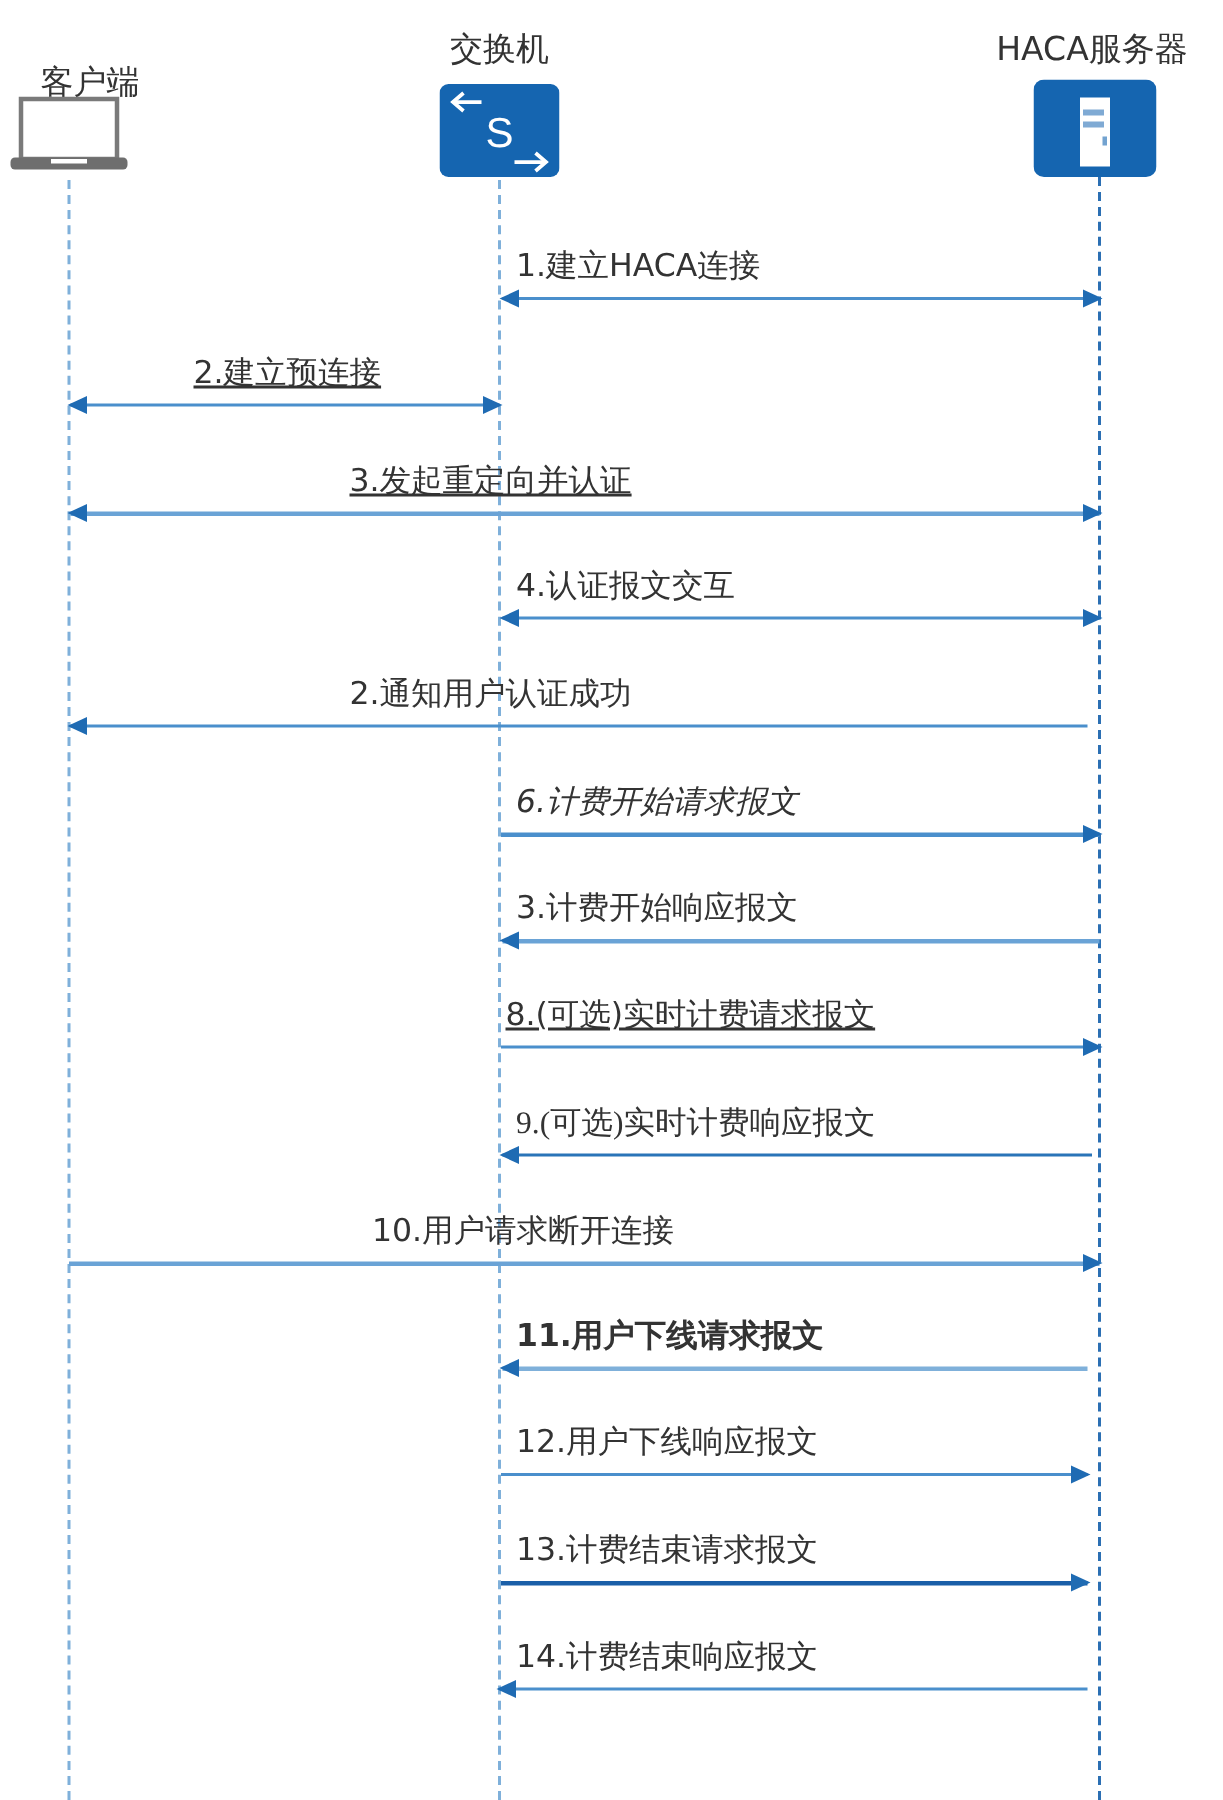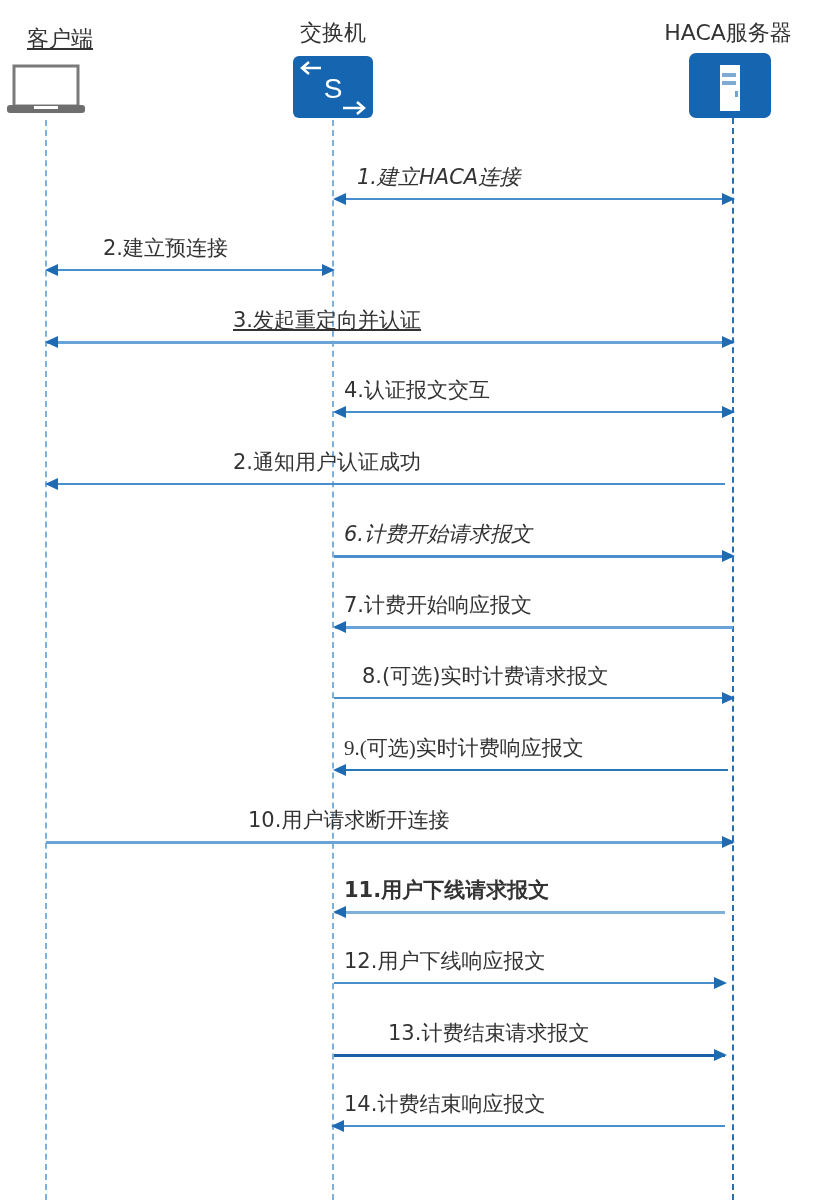--- a/index.html
+++ b/index.html
@@ -13,21 +13,21 @@
     .msg-line { position: absolute; left: 0; right: 0; top: -1px; height: 2px; background: #4a8fcc; }
     .msg-label { position: absolute; font-size: 21px; color: #333; white-space: nowrap; bottom: 8px; }
     .head-r { position: absolute; right: -2px; top: -6px; width: 0; height: 0;
               border-top: 6px solid transparent; border-bottom: 6px solid transparent; border-left: 13px solid #1f6bb3; }
     .head-l { position: absolute; left: -2px; top: -6px; width: 0; height: 0;
               border-top: 6px solid transparent; border-bottom: 6px solid transparent; border-right: 13px solid #1f6bb3; }
   </style>
 </head>
 <body>
 
-<div class="actor-title" style="left:60px; top:24px;text-decoration:underline;">客户端</div>
+<div class="actor-title" style="left:60px; top:40px;">客户端</div>
 <div class="actor-title" style="left:333px; top:18px;">交换机</div>
 <div class="actor-title" style="left:728px; top:18px;">HACA服务器</div>
 
 <div class="lifeline" style="left:45px;"></div>
 <div class="lifeline" style="left:332px;"></div>
 <div class="lifeline server" style="left:732px; top:118px;"></div>
 
 <svg class="icon" style="left:6px; top:64px;" width="80" height="56" viewBox="0 0 80 56">
   <rect x="8" y="2" width="64" height="40" fill="#ffffff" stroke="#7a7a7a" stroke-width="3"></rect>
   <rect x="1" y="41" width="78" height="8" rx="3" fill="#6e6e6e"></rect>
@@ -49,28 +49,28 @@
   <rect x="33" y="20" width="14" height="4" fill="#1565b0" opacity="0.55"></rect>
   <rect x="33" y="28" width="14" height="4" fill="#1565b0" opacity="0.55"></rect>
   <rect x="46" y="38" width="3" height="6" fill="#1565b0" opacity="0.6"></rect>
 </svg>
 
 <div>
   <div class="msg" style="top:199px; left:335px; width:398px;">
     <div class="msg-line"></div>
     <div class="head-l"></div>
     <div class="head-r"></div>
-    <div class="msg-label" style="left:22px;font-style:italic;">1.建立HACA连接</div>
+    <div class="msg-label" style="left:9px;">1.建立HACA连接</div>
   </div>
 
   <div class="msg" style="top:270px; left:47px; width:286px;">
     <div class="msg-line"></div>
     <div class="head-l"></div>
     <div class="head-r"></div>
-    <div class="msg-label" style="left:56px;">2.建立预连接</div>
+    <div class="msg-label" style="left:82px;text-decoration:underline;">2.建立预连接</div>
   </div>
 
   <div class="msg" style="top:342px; left:47px; width:686px;">
     <div class="msg-line" style="height:3px; background:#6aa3d6;"></div>
     <div class="head-l"></div>
     <div class="head-r"></div>
     <div class="msg-label" style="left:186px;text-decoration:underline;">3.发起重定向并认证</div>
   </div>
 
   <div class="msg" style="top:412px; left:335px; width:398px;">
@@ -88,27 +88,27 @@
 
   <div class="msg" style="top:556px; left:334px; width:399px;">
     <div class="msg-line" style="height:3px;"></div>
     <div class="head-r"></div>
     <div class="msg-label" style="left:10px;font-style:italic;">6.计费开始请求报文</div>
   </div>
 
   <div class="msg" style="top:627px; left:335px; width:398px;">
     <div class="msg-line" style="height:3px; background:#6aa3d6;"></div>
     <div class="head-l"></div>
-    <div class="msg-label" style="left:9px;">7.计费开始响应报文</div>
+    <div class="msg-label" style="left:9px;">3.计费开始响应报文</div>
   </div>
 
   <div class="msg" style="top:698px; left:334px; width:399px;">
     <div class="msg-line"></div>
     <div class="head-r"></div>
-    <div class="msg-label" style="left:28px;">8.(可选)实时计费请求报文</div>
+    <div class="msg-label" style="left:3px;text-decoration:underline;">8.(可选)实时计费请求报文</div>
   </div>
 
   <div class="msg" style="top:770px; left:335px; width:393px;">
     <div class="msg-line" style="background:#2a74b8;"></div>
     <div class="head-l"></div>
     <div class="msg-label" style="left:9px;font-family:Liberation Serif, serif;">9.(可选)实时计费响应报文</div>
   </div>
 
   <div class="msg" style="top:842px; left:46px; width:687px;">
     <div class="msg-line" style="height:3px; background:#6aa3d6;"></div>
@@ -124,21 +124,21 @@
 
   <div class="msg" style="top:983px; left:334px; width:391px;">
     <div class="msg-line"></div>
     <div class="head-r"></div>
     <div class="msg-label" style="left:10px;">12.用户下线响应报文</div>
   </div>
 
   <div class="msg" style="top:1055px; left:334px; width:391px;">
     <div class="msg-line" style="height:3px; background:#1a5fa8;"></div>
     <div class="head-r"></div>
-    <div class="msg-label" style="left:10px;margin-left:44px;">13.计费结束请求报文</div>
+    <div class="msg-label" style="left:10px;">13.计费结束请求报文</div>
   </div>
 
   <div class="msg" style="top:1126px; left:333px; width:392px;">
     <div class="msg-line" style="background:#4a8fcc;"></div>
     <div class="head-l"></div>
     <div class="msg-label" style="left:11px;margin-top:44px;">14.计费结束响应报文</div>
   </div>
 </div>
 
 </body></html>

